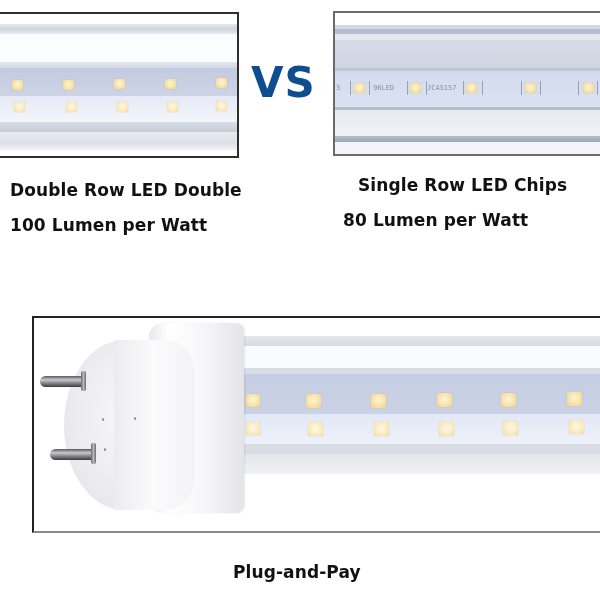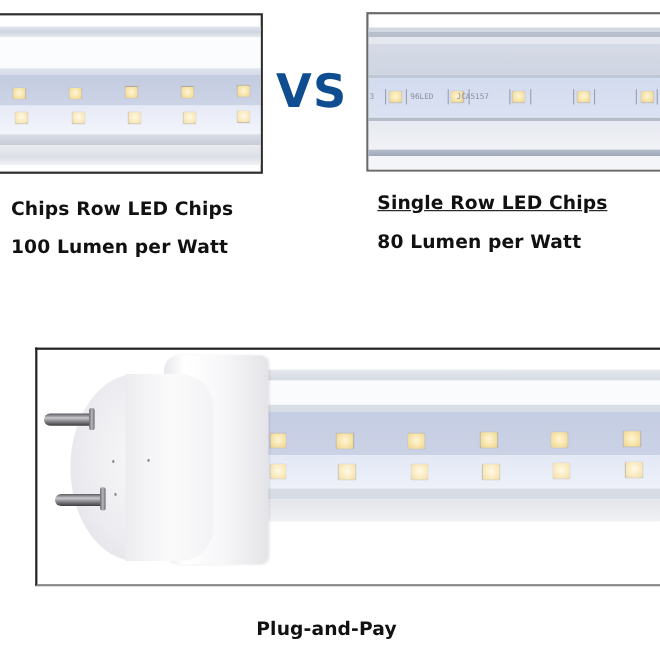--- a/index.html
+++ b/index.html
@@ -75,32 +75,32 @@
   <div class="band" style="top:97px;height:26px;background:linear-gradient(#e7eaf1,#f0f2f6);"></div>
   <div class="band" style="top:123px;height:6px;background:linear-gradient(#b5bdcc,#9ea8ba);"></div>
   <div class="band" style="top:129px;height:14px;background:#f3f5f8;"></div>
 
   <span class="mark" style="left:1px;top:71px;">3</span>
   <div class="chipbox" style="left:15px;top:68px;width:18px;"></div>
   <div class="chip" style="left:19px;top:70px;"></div>
   <span class="mark" style="left:38px;top:71px;">96LED</span>
   <div class="chipbox" style="left:72px;top:68px;width:18px;"></div>
   <div class="chip" style="left:75px;top:70px;"></div>
-  <span class="mark" style="left:80px;top:71px;">JCA5157</span>
+  <span class="mark" style="left:92px;top:71px;">JCA5157</span>
   <div class="chipbox" style="left:128px;top:68px;width:18px;"></div>
   <div class="chip" style="left:131px;top:70px;"></div>
   <div class="chipbox" style="left:186px;top:68px;width:18px;"></div>
   <div class="chip" style="left:190px;top:70px;"></div>
   <div class="chipbox" style="left:243px;top:68px;width:18px;"></div>
   <div class="chip" style="left:248px;top:70px;"></div>
 </div>
 
-<div class="caption" style="left:10px;top:180px;">Chips Row LED Chips</div>
+<div class="caption" style="left:10px;top:180px;">Double Row LED Double</div>
 <div class="caption" style="left:10px;top:215px;">100 Lumen per Watt</div>
-<div class="caption" style="left:343px;top:175px;text-decoration:underline;">Single Row LED Chips</div>
+<div class="caption" style="left:358px;top:175px;">Single Row LED Chips</div>
 <div class="caption" style="left:343px;top:210px;">80 Lumen per Watt</div>
 
 <div class="frame" id="frame-tube">
 
   <div style="position:absolute;left:170px;right:0;top:10px;height:170px;">
     <div class="band" style="top:8px;height:10px;background:linear-gradient(#e6e8ee,#d6dae2);"></div>
     <div class="band" style="top:18px;height:22px;background:#fafbfc;"></div>
     <div class="band" style="top:40px;height:6px;background:#d9dde6;"></div>
     <div class="band" style="top:46px;height:40px;background:linear-gradient(#c5cde2,#cbd2e6);"></div>
     <div class="band" style="top:86px;height:30px;background:linear-gradient(#e3e8f6,#eef1f8);"></div>

